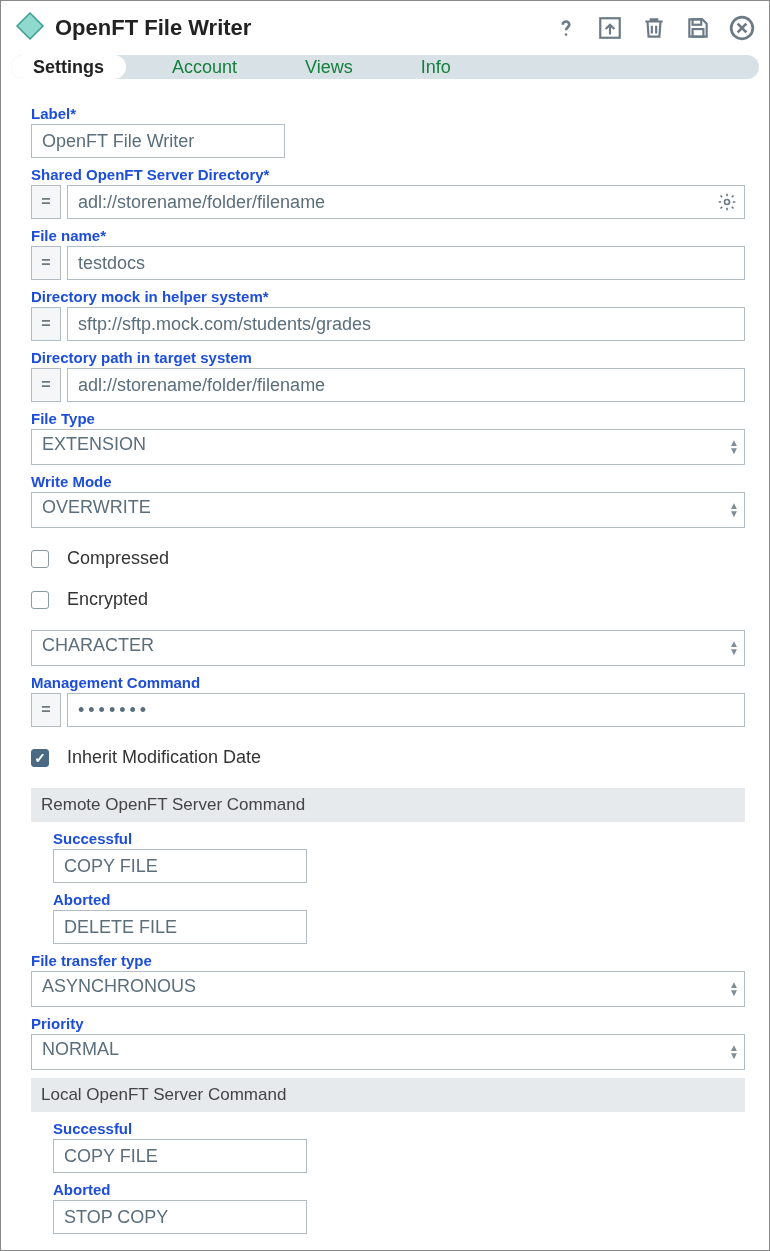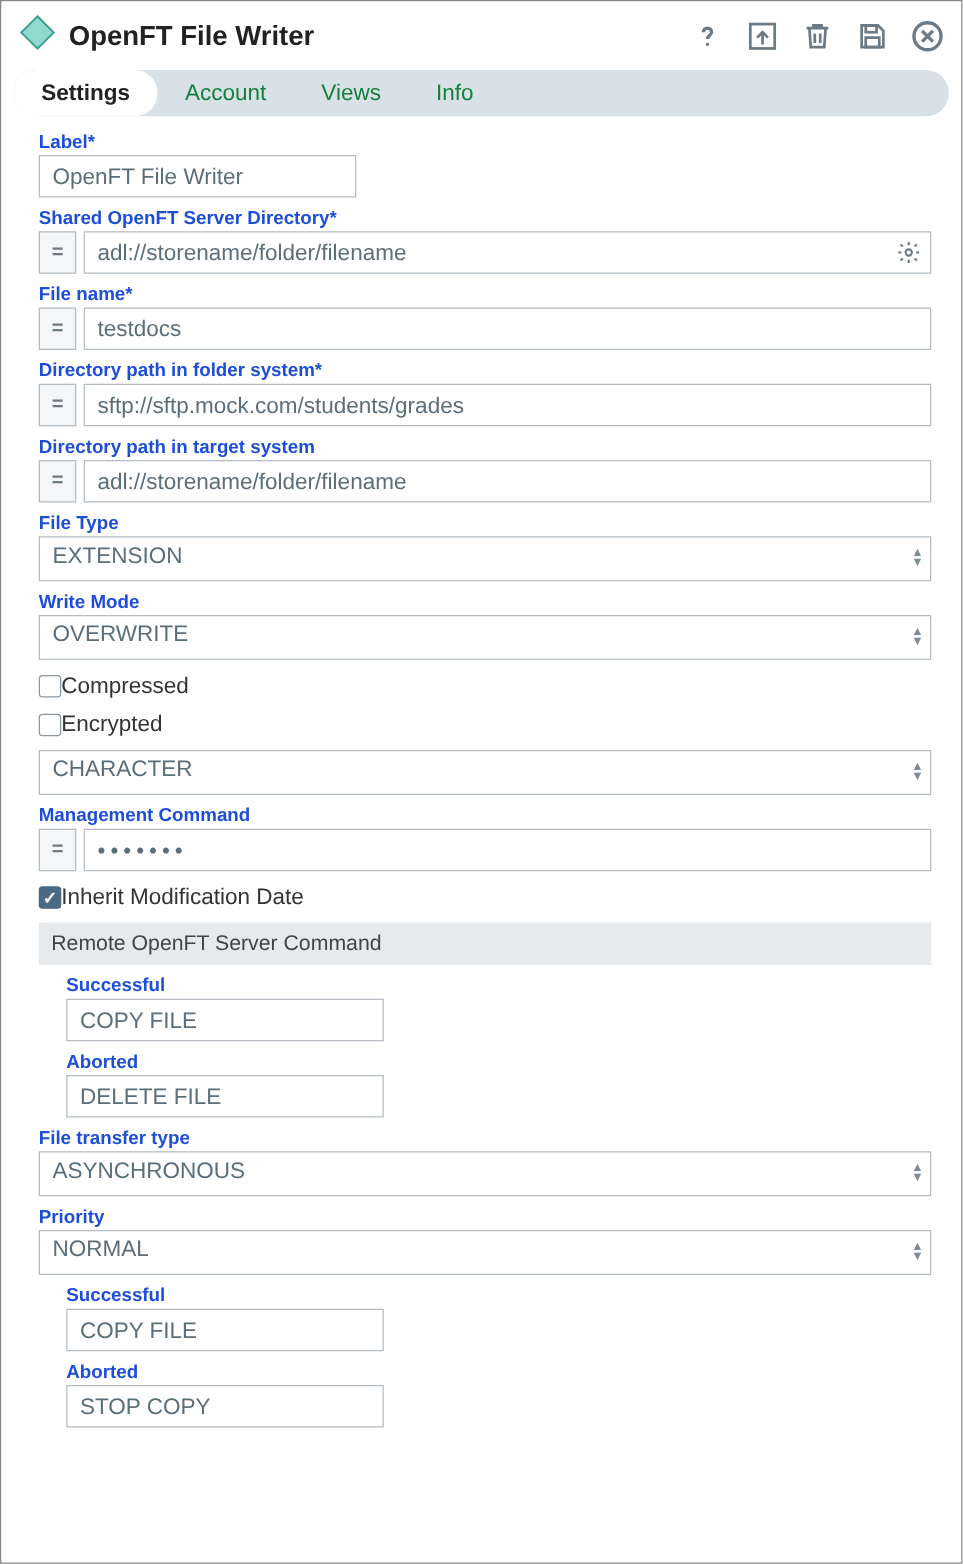--- a/index.html
+++ b/index.html
@@ -23,22 +23,23 @@
 .title-actions { display: flex; gap: 18px; align-items: center; }
 .title-actions .ico { color: #6b7a85; cursor: pointer; }
 .title-actions .ico svg { width: 26px; height: 26px; display: block; }
 
 .tabs {
   display: flex;
   background: #d7e1e6;
   border-radius: 18px;
   margin: 0 10px;
   align-items: stretch;
-  height: 37px;
+  height: 24px;
   overflow: hidden;
+  gap: 24px;
 }
 .tab {
   padding: 6px 22px;
   font-size: 18px;
   color: #15803d;
   cursor: pointer;
   display: flex;
   align-items: center;
 }
 .tab.active {
@@ -115,22 +116,22 @@
   transform: translateY(-50%);
   color: #7f8d97;
   pointer-events: none;
   font-size: 10px;
   line-height: 8px;
 }
 
 .checkbox-row {
   display: flex;
   align-items: center;
-  gap: 0;
-  margin: 10px 0;
+  gap: 18px;
+  margin: 20px 0;
 }
 .chk {
   width: 18px; height: 18px;
   border: 1.5px solid #8a98a2;
   border-radius: 3px;
   display: inline-flex;
   align-items: center;
   justify-content: center;
   cursor: pointer;
   background: #fff;
@@ -227,21 +228,21 @@
 
   <div class="field">
     <div class="field-label">File name*</div>
     <div class="input-row">
       <div class="eq-btn">=</div>
       <input class="text-input" value="testdocs" style="">
     </div>
   </div>
 
   <div class="field">
-    <div class="field-label">Directory path in folder system*</div>
+    <div class="field-label">Directory mock in helper system*</div>
     <div class="input-row">
       <div class="eq-btn">=</div>
       <input class="text-input" value="sftp://sftp.mock.com/students/grades" style="">
     </div>
   </div>
 
   <div class="field">
     <div class="field-label">Directory path in target system</div>
     <div class="input-row">
       <div class="eq-btn">=</div>
@@ -316,20 +317,21 @@
   </div>
 
   <div class="field">
     <div class="field-label">Priority</div>
     <div class="select-wrap">
       <div class="select">NORMAL</div>
       <div class="select-arrows">▲<br>▼</div>
     </div>
   </div>
 
+  <div class="section-header">Local OpenFT Server Command</div>
 
   <div class="indent">
     <div class="field">
       <div class="field-label">Successful</div>
       <input class="text-input" value="COPY FILE" style="">
     </div>
     <div class="field">
       <div class="field-label">Aborted</div>
       <input class="text-input" value="STOP COPY" style="">
     </div>

